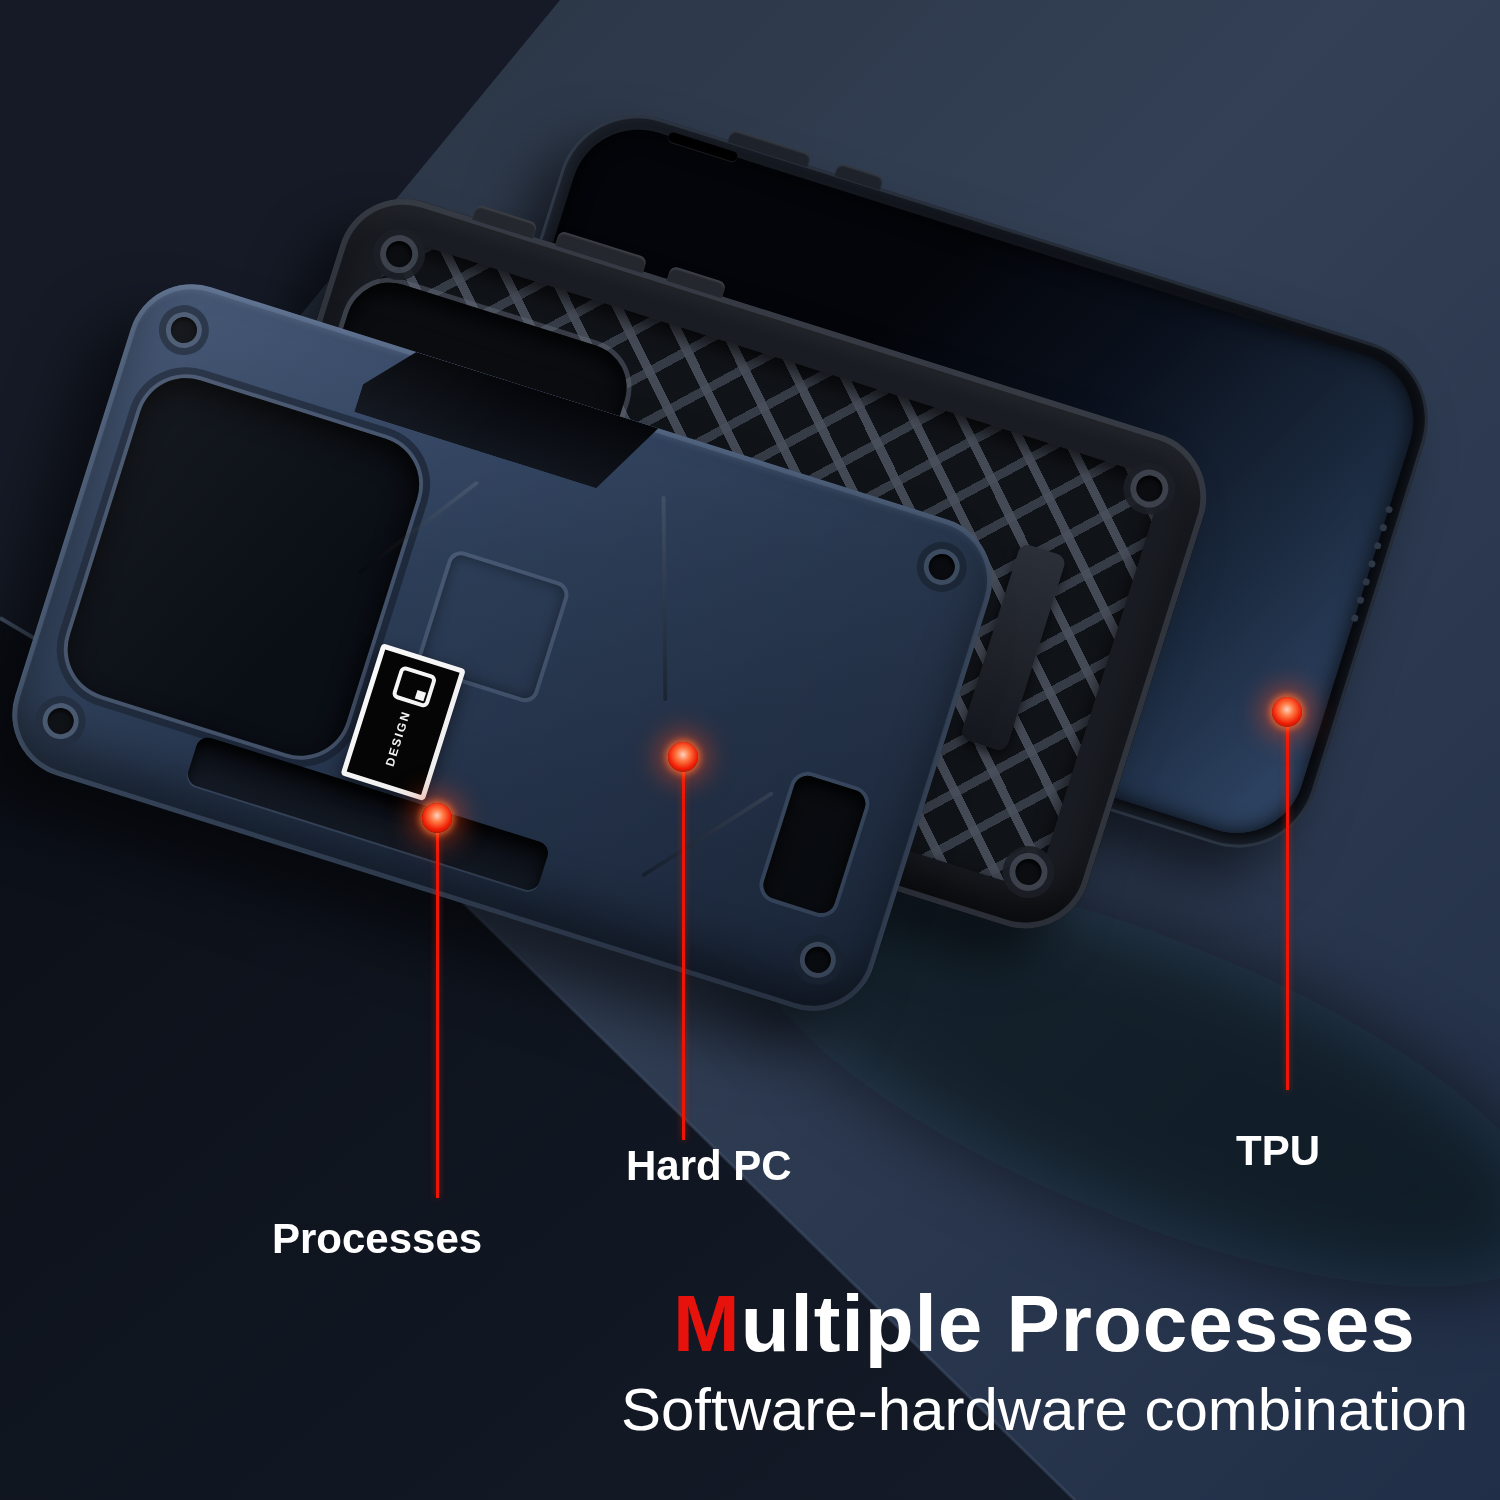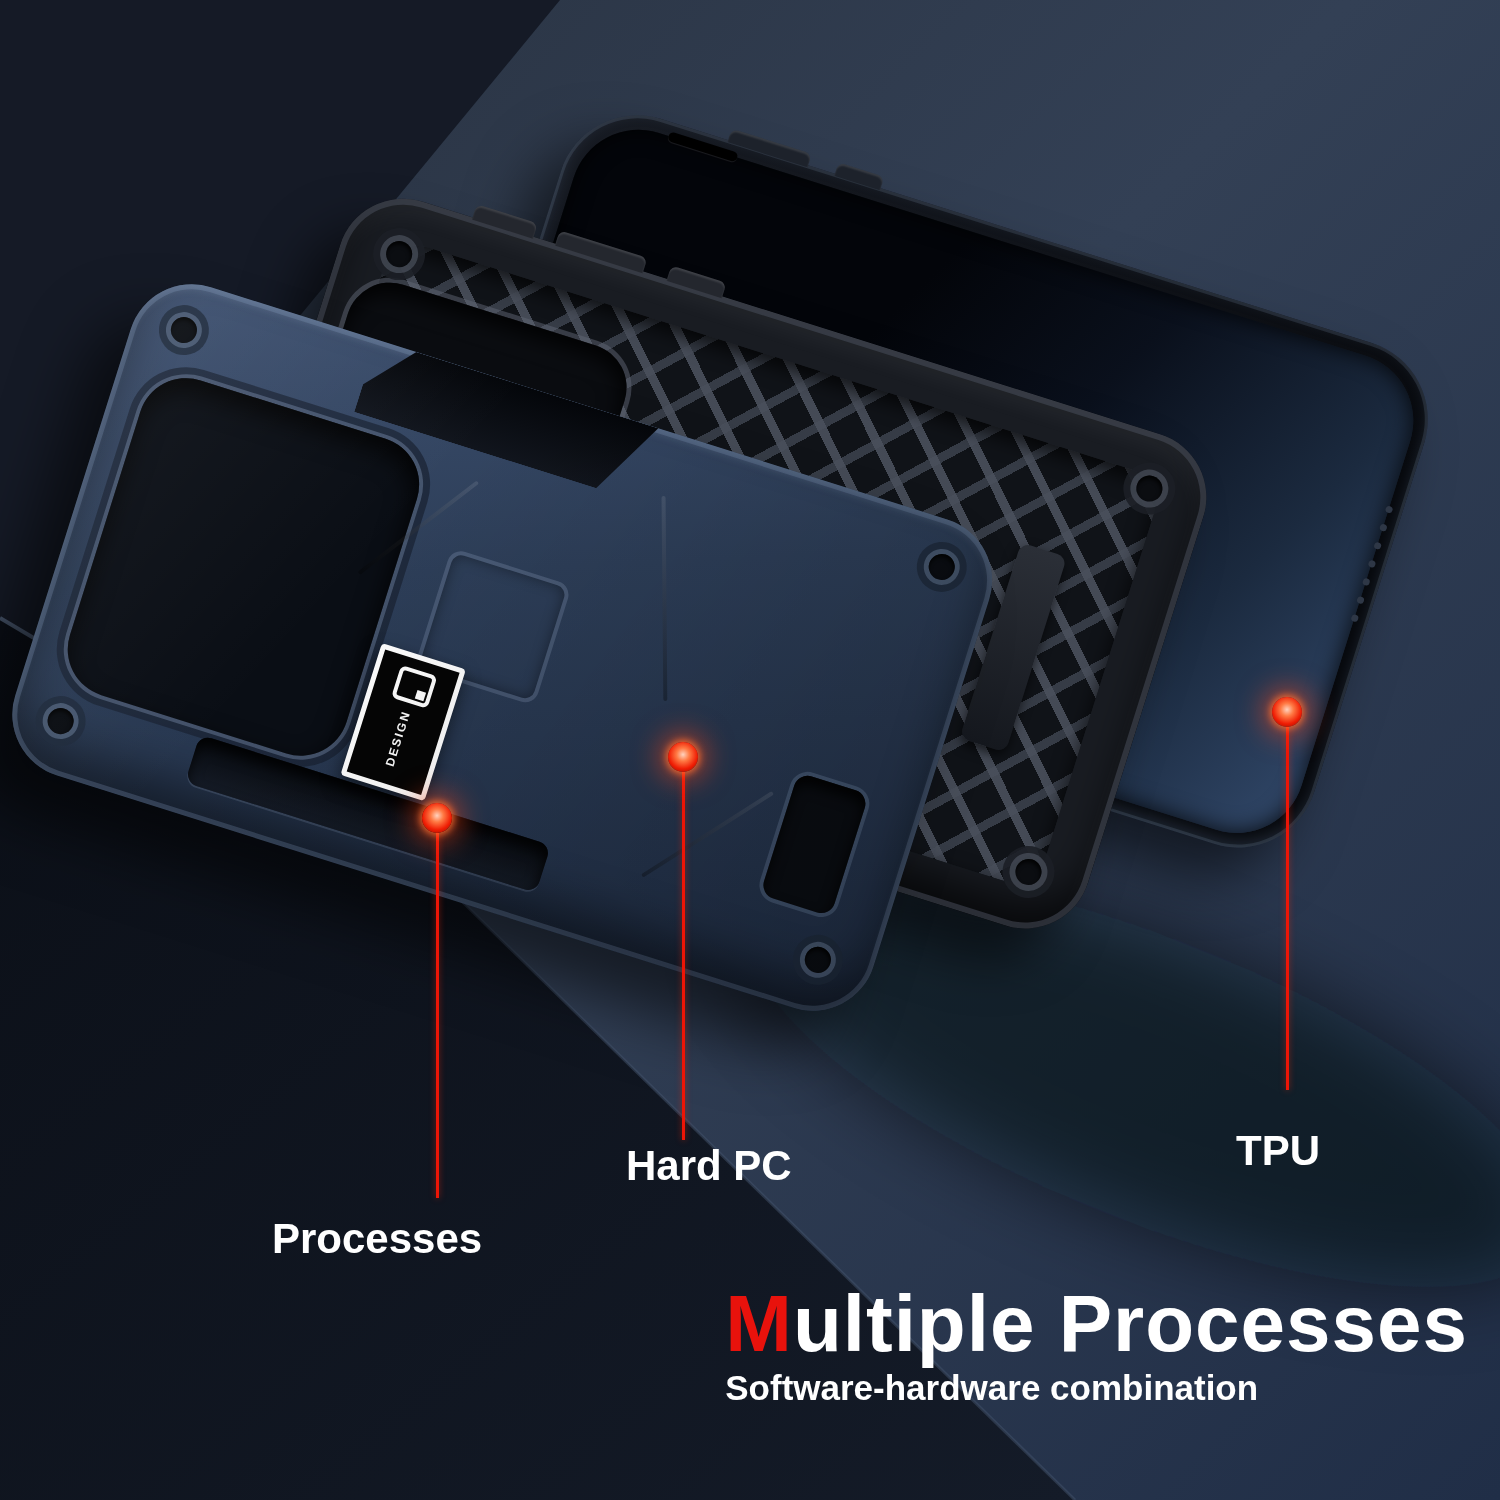--- a/index.html
+++ b/index.html
@@ -100,24 +100,24 @@
   .cline{position:absolute;width:3px;background:#ee1506;z-index:19;box-shadow:0 0 6px rgba(255,40,10,.5);}
   .cline.c1{left:436px;top:833px;height:365px;}
   .cline.c2{left:682px;top:772px;height:368px;}
   .cline.c3{left:1286px;top:727px;height:363px;}
   .clabel{position:absolute;color:#fff;font-weight:700;font-size:42px;z-index:20;white-space:nowrap;}
   .clabel.c1{left:272px;top:1215px;}
   .clabel.c2{left:626px;top:1142px;}
   .clabel.c3{left:1236px;top:1096px;margin-top:31px;}
 
   
-  .title-block{position:absolute;right:32px;top:1282px;text-align:left;color:#fff;z-index:20;}
+  .title-block{position:absolute;right:32px;top:1282px;text-align:center;color:#fff;z-index:20;}
   .title-main{font-size:80px;font-weight:bold;letter-spacing:1px;line-height:1.05;white-space:nowrap;}
   .title-main .lead{color:#e8120c;}
-  .subtitle{font-size:35px;font-weight:700;margin-top:2px;white-space:nowrap;}
+  .subtitle{font-size:60px;font-weight:400;margin-top:9px;white-space:nowrap;}
 </style>
 </head>
 <body>
 
 <div class="stage">
 
   <svg class="bg" width="1500" height="1500" viewBox="0 0 1500 1500">
     <defs>
       <linearGradient id="g1" x1="0" y1="0" x2="1" y2="1">
         <stop offset="0" stop-color="#28313f"></stop>

